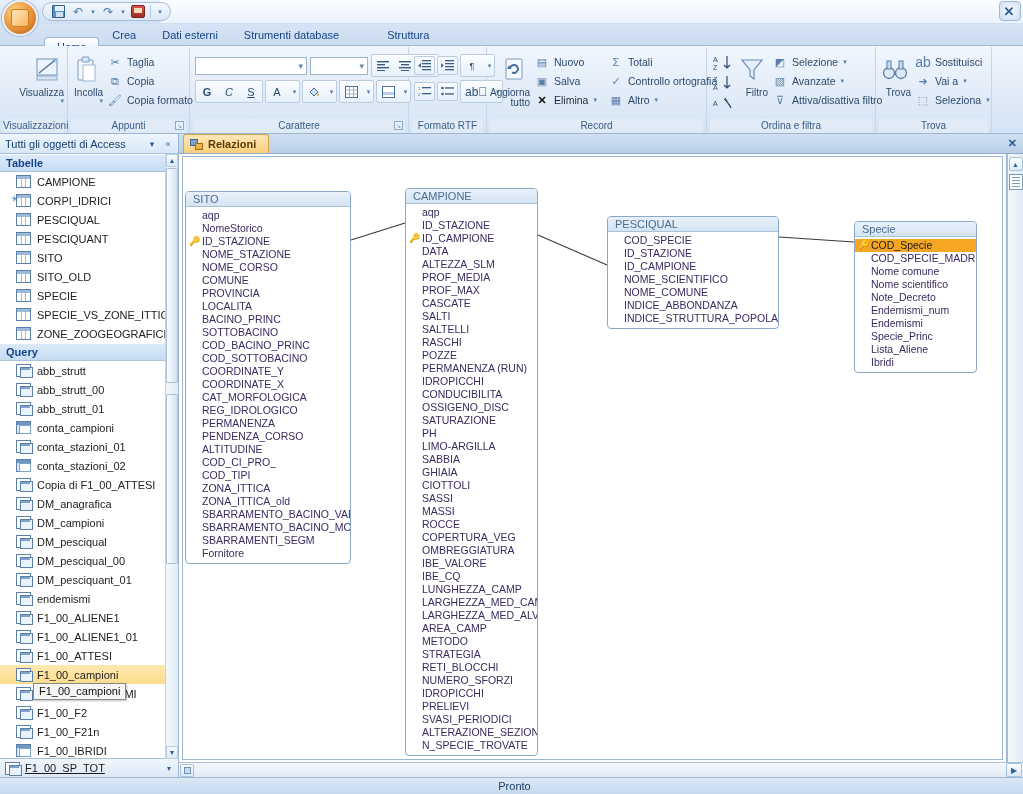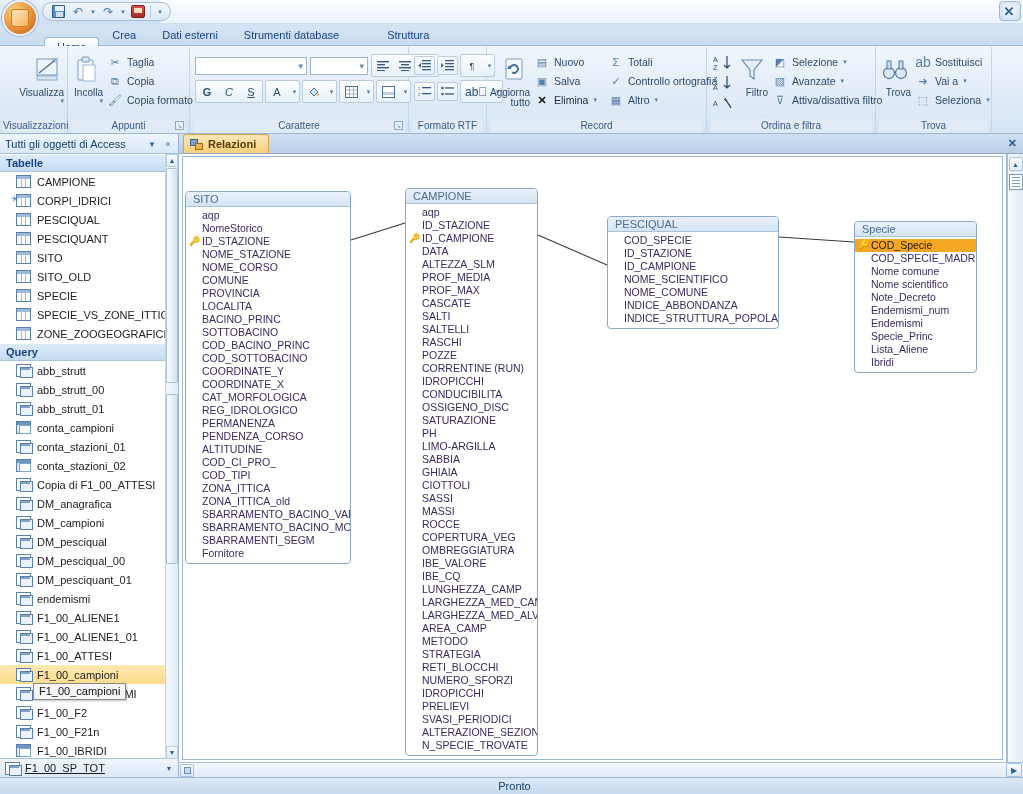--- a/index.html
+++ b/index.html
@@ -1167,21 +1167,21 @@
                   <div class="frow">
                     <span class="fname">SALTELLI</span>
                   </div>
                   <div class="frow">
                     <span class="fname">RASCHI</span>
                   </div>
                   <div class="frow">
                     <span class="fname">POZZE</span>
                   </div>
                   <div class="frow">
-                    <span class="fname">CORRENTINE (RUN)</span>
+                    <span class="fname">PERMANENZA (RUN)</span>
                   </div>
                   <div class="frow">
                     <span class="fname">IDROPICCHI</span>
                   </div>
                   <div class="frow">
                     <span class="fname">CONDUCIBILITA</span>
                   </div>
                   <div class="frow">
                     <span class="fname">OSSIGENO_DISC</span>
                   </div>

